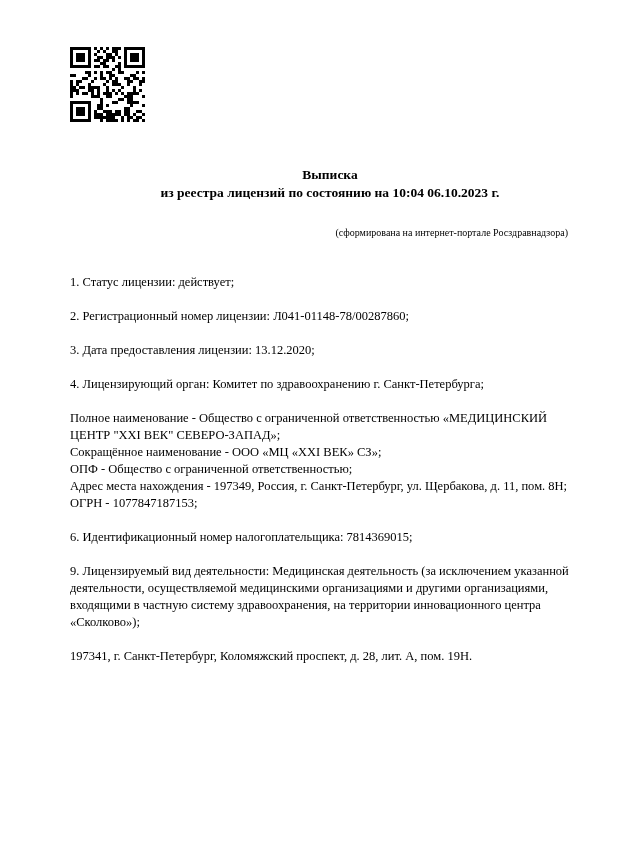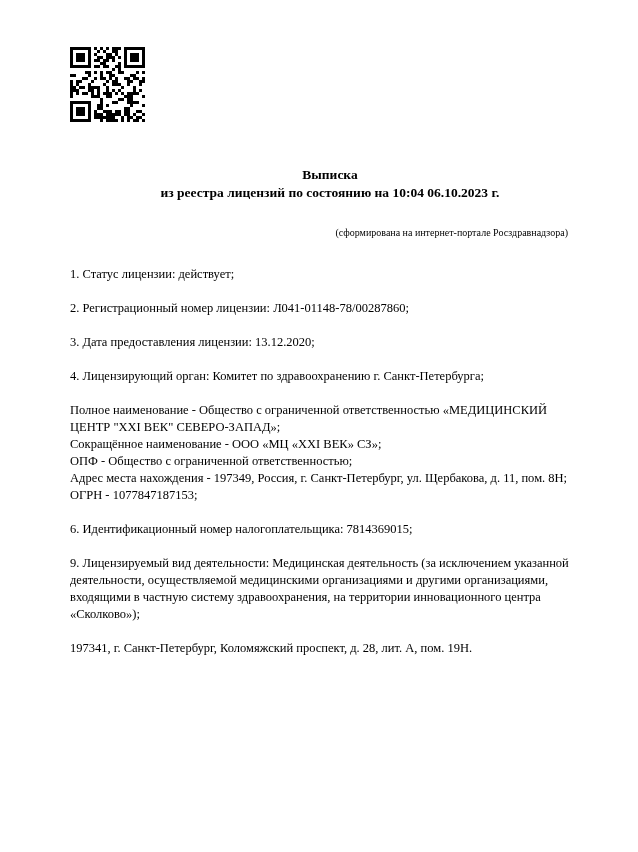--- a/index.html
+++ b/index.html
@@ -38,21 +38,21 @@
   }
   .doc-body {
     position: absolute;
     top: 262px;
     left: 70px;
     width: 500px;
     font-size: 12.5px;
     line-height: 17px;
   }
   .doc-body p {
-    margin: 4px 0 17px 0;
+    margin: 12px 0 17px 0;
     white-space: pre-line;
   }
 </style>
 </head>
 <body>
 
 <div class="page">
 
   <div class="qr">
     <svg id="qr-svg" xmlns="http://www.w3.org/2000/svg" width="75" height="75" viewBox="0 0 75 75">

